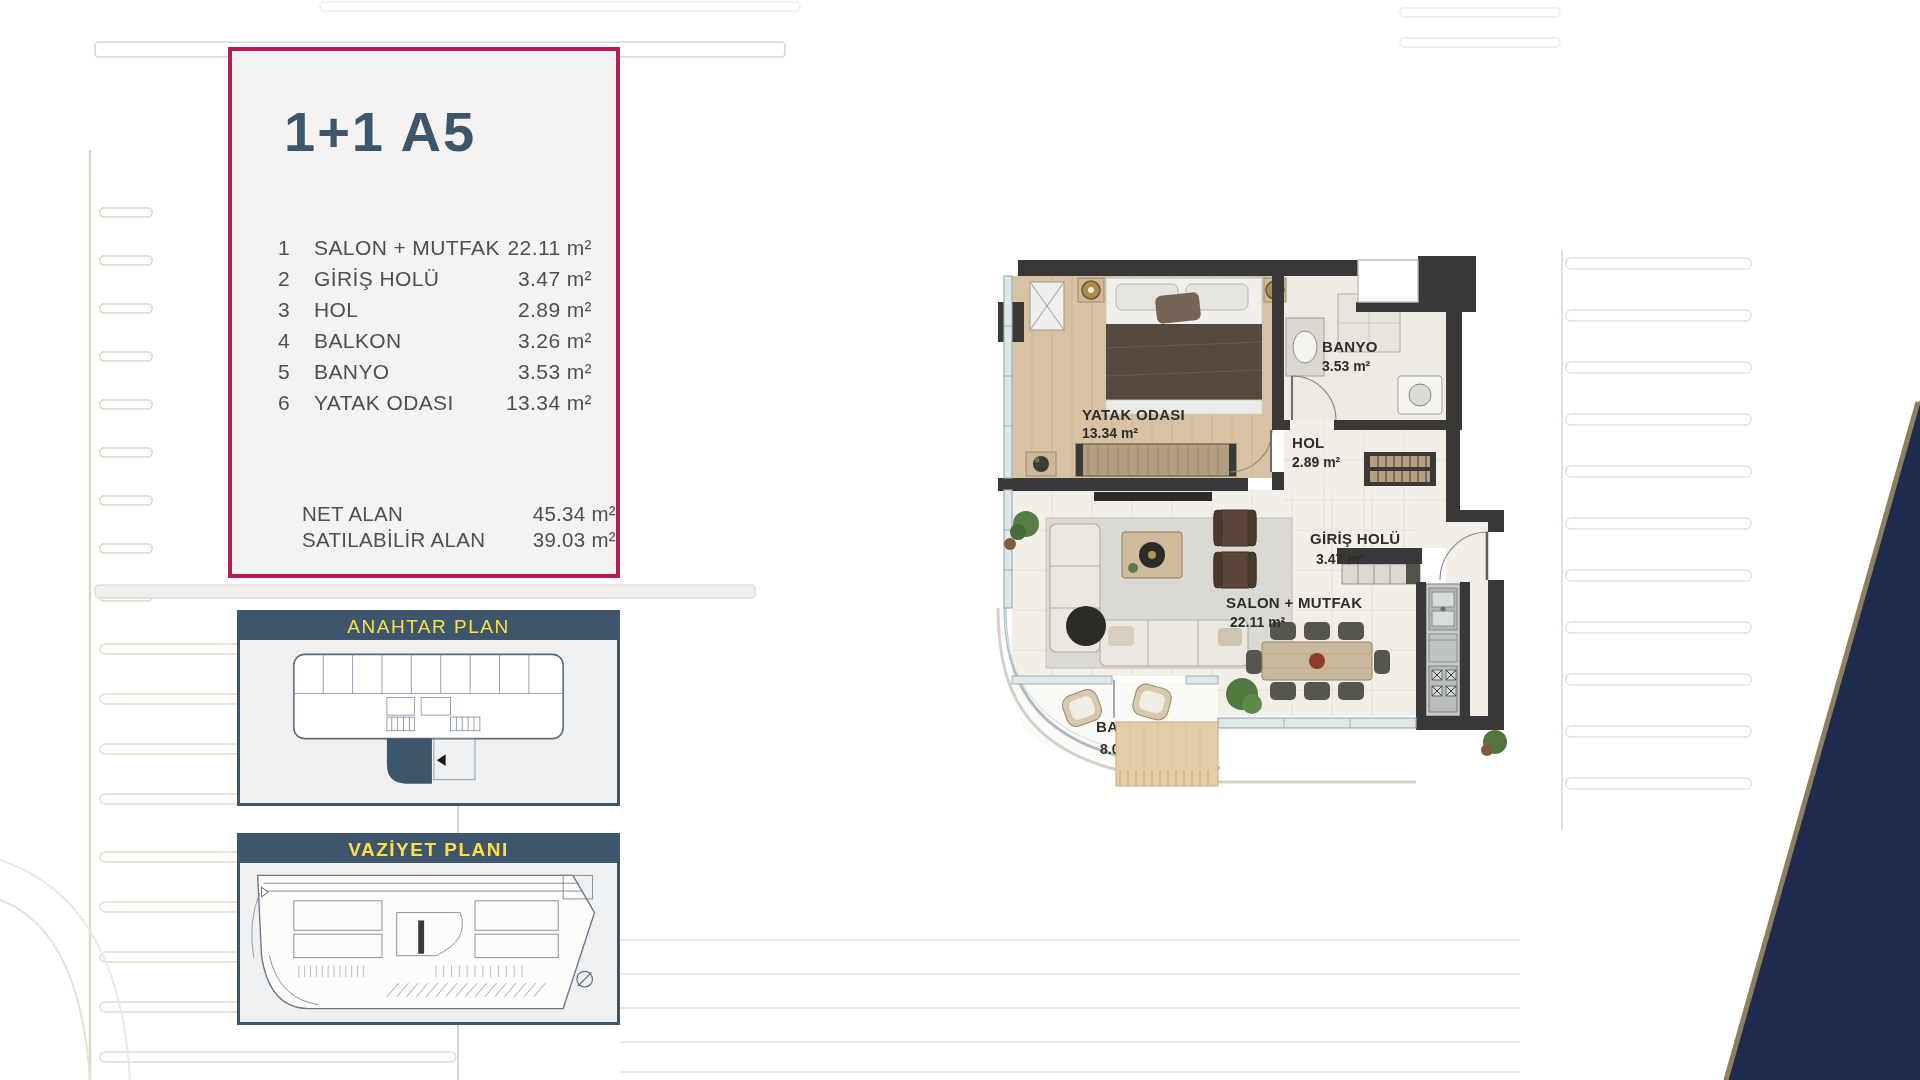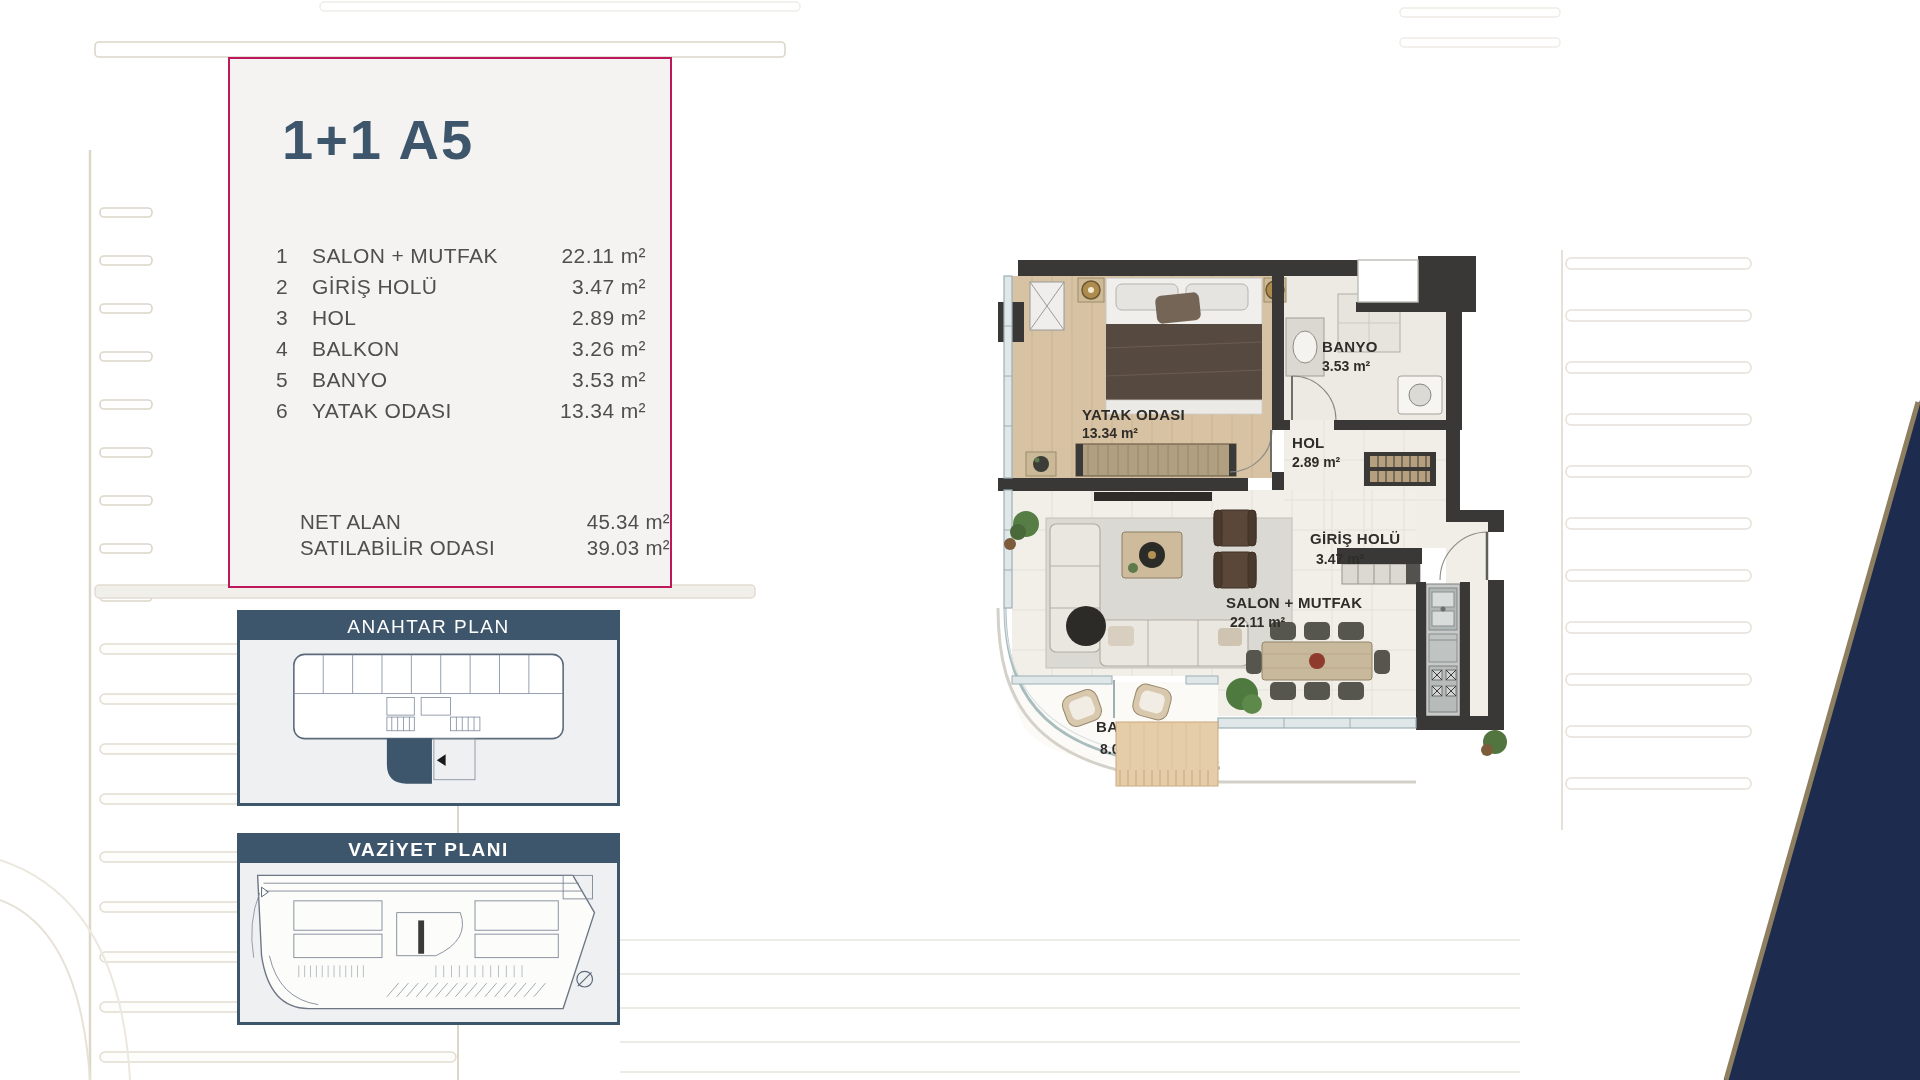--- a/index.html
+++ b/index.html
@@ -1,38 +1,38 @@
 <!DOCTYPE html>
 <html><head>
 <meta charset="utf-8">
 <style>
   html,body{margin:0;padding:0;background:#fff;}
   #stage{position:relative;width:1920px;height:1080px;overflow:hidden;
          font-family:"Liberation Sans",sans-serif;background:#ffffff;}
   .abs{position:absolute;}
   
-  #info-panel{left:228px;top:57px;width:444px;height:531px;
-    background:#f4f3f1;border:2px solid #be185d;box-sizing:border-box;}
+  #info-panel{left:228px;top:47px;width:392px;height:531px;
+    background:#f4f3f1;border:4px solid #be185d;box-sizing:border-box;}
   #apt-title{position:absolute;left:52px;top:48px;font-size:56px;font-weight:bold;
     color:#3e566b;letter-spacing:2px;}
   #room-list{position:absolute;left:0;top:185px;width:100%;}
   .room-row{display:flex;align-items:baseline;height:31px;
     padding:0 24px 0 46px;color:#4f4f4f;font-size:21px;letter-spacing:.4px;}
   .room-no{width:36px;flex:none;}
   .room-label{flex:1;}
   .room-area{flex:none;text-align:right;}
   #totals{position:absolute;left:0;top:451px;width:100%;margin-left:24px;}
   .total-row{display:flex;align-items:baseline;height:26px;
     padding:0 24px 0 46px;color:#4f4f4f;font-size:20.5px;letter-spacing:.3px;}
   .total-label{flex:1;}
   
   .plan-box{background:#eef0f2;border:3px solid #3e566b;box-sizing:border-box;}
   #key-plan-box{left:237px;top:610px;width:383px;height:196px;}
   #site-plan-box{left:237px;top:833px;width:383px;height:192px;font-weight:bold;}
-  .plan-box-header{height:27px;background:#3e566b;color:#ffffff;display:flex;
+  .plan-box-header{height:27px;background:#3e566b;color:#fde047;display:flex;
     align-items:center;justify-content:center;font-size:19px;letter-spacing:1.5px;}
   .plan-box-body{position:relative;width:100%;}
   .plan-box-body svg{display:block;width:100%;height:100%;}
   
   #floor-plan{left:990px;top:230px;width:600px;height:560px;}
   #floor-plan svg{display:block;width:600px;height:560px;}
   .room-name{font-size:15px;font-weight:bold;fill:#2f2d29;letter-spacing:.3px;}
   .room-val{font-size:14px;font-weight:bold;fill:#2f2d29;}
   
   #bg-sketch{left:0;top:0;width:1920px;height:1080px;}
@@ -135,21 +135,21 @@
         <span class="room-area">13.34 m²</span>
       </div>
     </div>
 
     <div id="totals">
       <div class="total-row">
         <span class="total-label">NET ALAN</span>
         <span class="total-area">45.34 m²</span>
       </div>
       <div class="total-row">
-        <span class="total-label">SATILABİLİR ODASI</span>
+        <span class="total-label">SATILABİLİR ALAN</span>
         <span class="total-area">39.03 m²</span>
       </div>
     </div>
   </div>
 
   <div id="key-plan-box" class="abs plan-box">
     <div class="plan-box-header">ANAHTAR PLAN</div>
     <div class="plan-box-body" style="height:160px;">
       <svg viewBox="0 0 385 162">
         <g stroke="#5c6a7c" fill="#ffffff" stroke-width="1.6">

